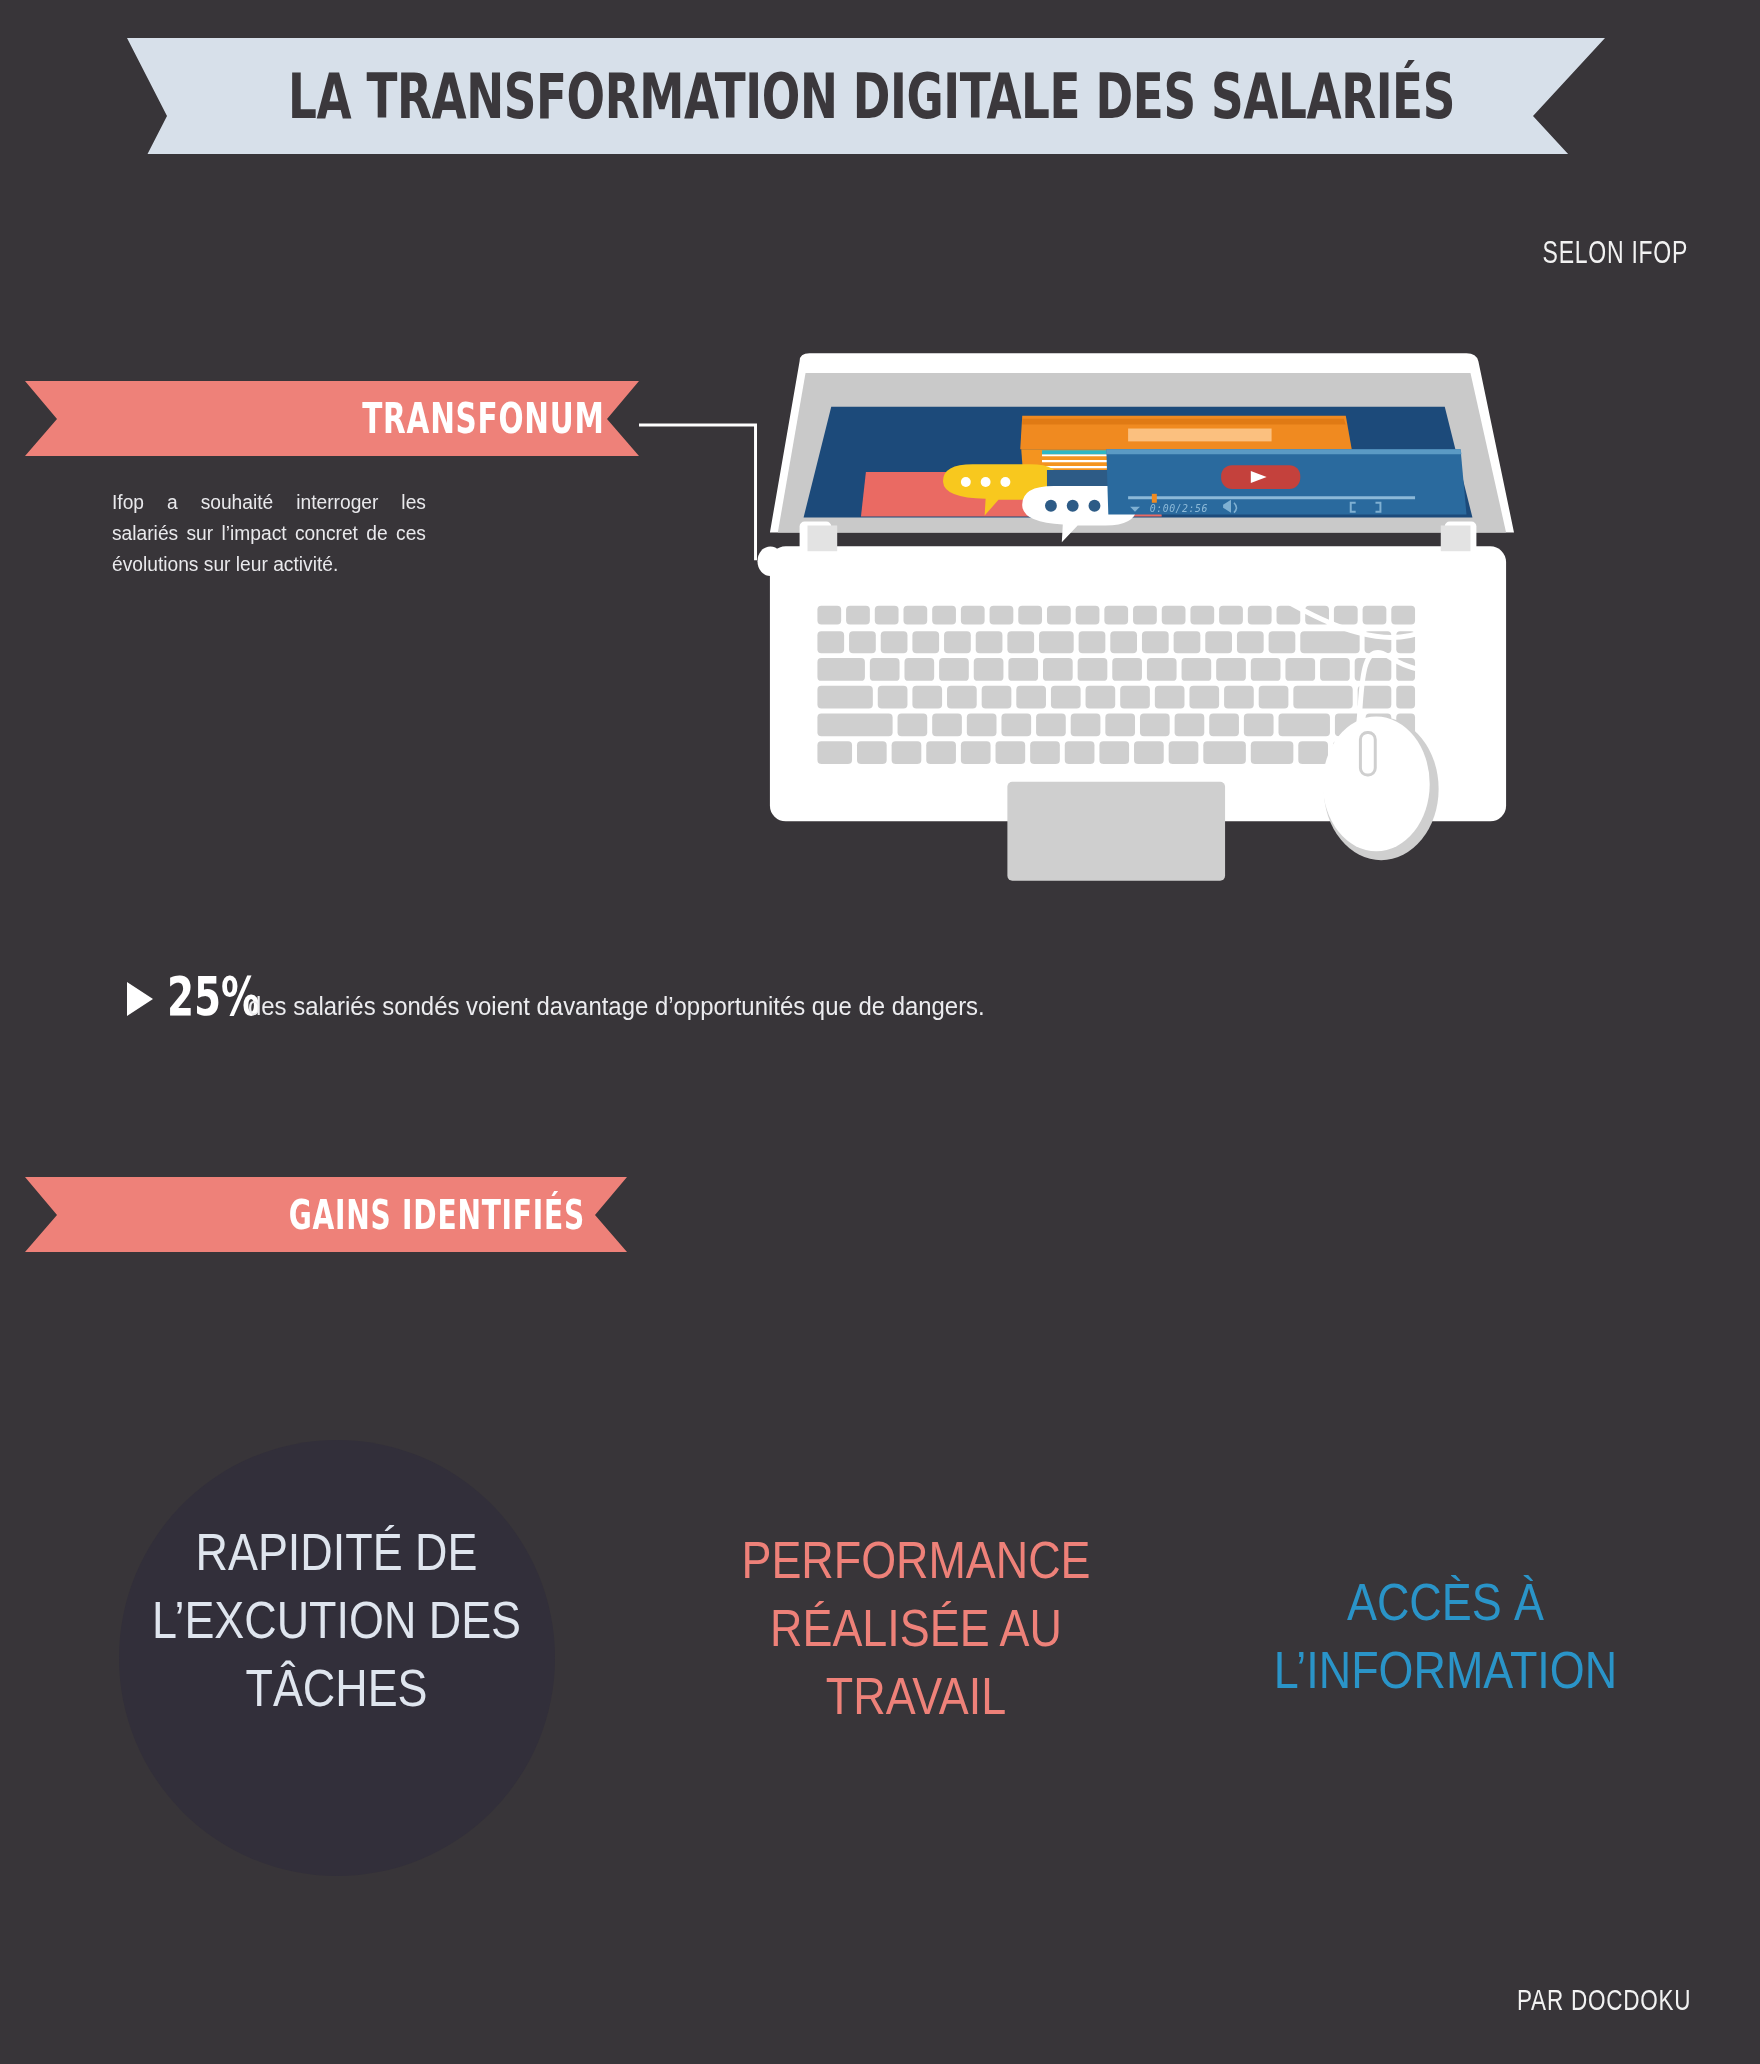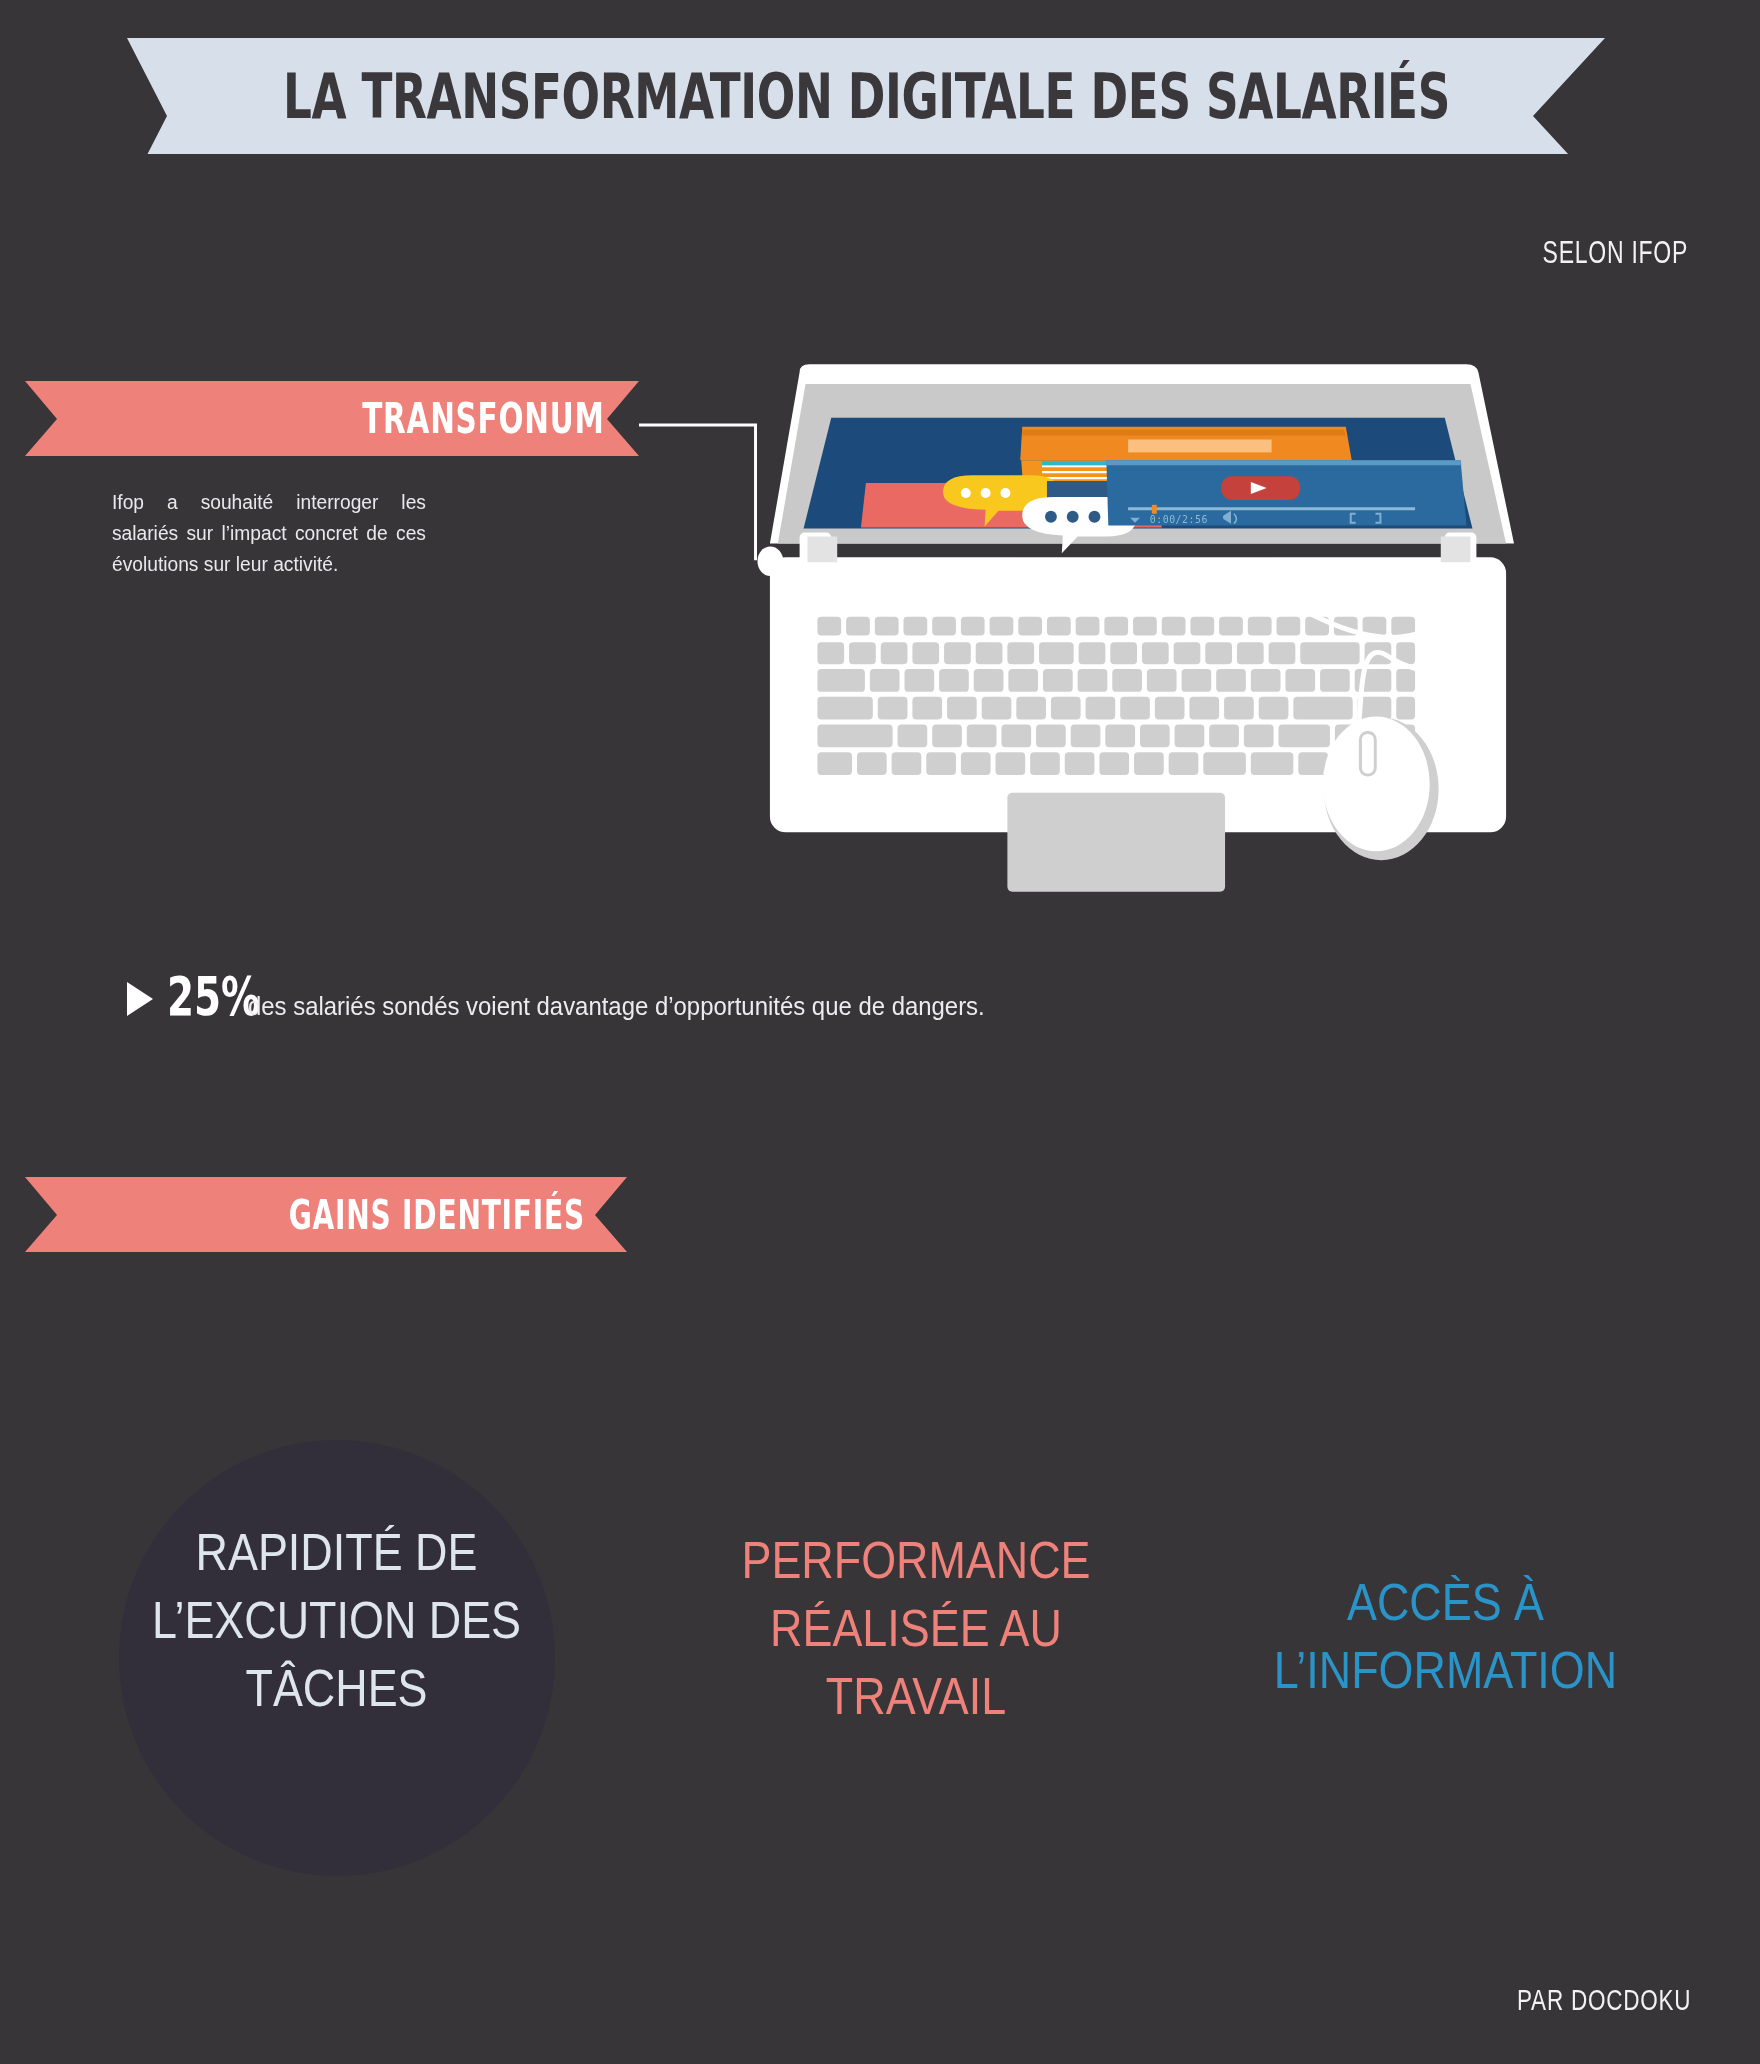--- a/index.html
+++ b/index.html
@@ -10,21 +10,21 @@
     overflow:hidden;
     position:relative;
   }
   .stage{position:absolute;inset:0;}
 
   
   .title-banner{
     position:absolute;left:127px;top:38px;width:1478px;height:116px;
     background:#d7e0ea;
     clip-path:polygon(0 0, 1478px 0, 1406px 78px, 1478px 156px, 0 156px, 40px 78px);
-    display:flex;align-items:center;
+    display:flex;align-items:center;justify-content:center;
   }
   .title-text{
     font-family:"DejaVu Sans Condensed","Liberation Sans Narrow","Liberation Sans",sans-serif;
     font-weight:bold;
     font-size:63px;
     letter-spacing:-0.5px;
     color:#3b383c;
     transform:scaleX(0.80);
     transform-origin:center center;
     white-space:nowrap;
@@ -66,21 +66,21 @@
     font-size:20px;line-height:31px;color:#e9e9ec;
     text-align:justify;
     transform:scaleX(0.96);transform-origin:left top;
   }
 
   
   .connector{position:absolute;left:639px;top:416px;width:144px;height:153px;}
   .connector svg{display:block;overflow:visible;}
 
   
-  .laptop{position:absolute;left:762px;top:362px;width:752px;height:535px;}
+  .laptop{position:absolute;left:762px;top:351px;width:752px;height:535px;font-style:italic;}
   .laptop svg{display:block;}
 
   
   .stats{position:absolute;left:127px;top:970px;width:1584px;}
   .stat-row{display:flex;align-items:baseline;margin-bottom:22px;}
   .stat-bullet{
     width:0;height:0;
     border-top:17px solid transparent;border-bottom:17px solid transparent;
     border-left:26px solid #ffffff;
     align-self:center;margin-right:14px;flex:0 0 auto;

